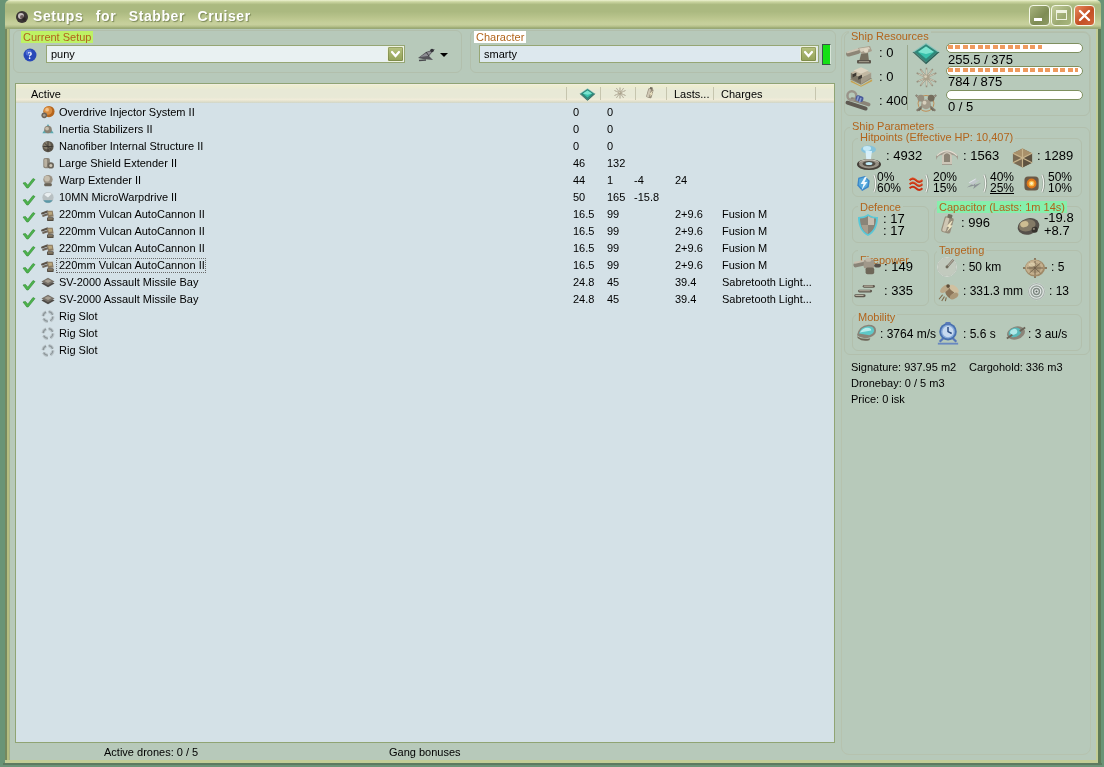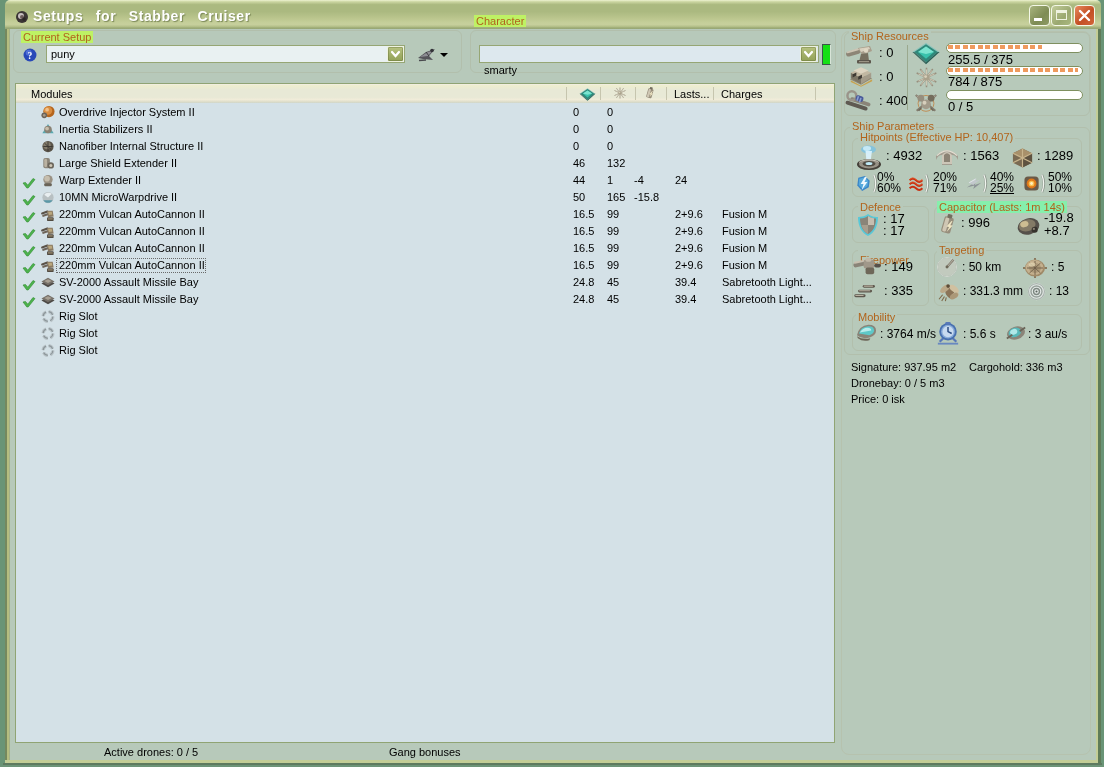--- a/index.html
+++ b/index.html
@@ -60,37 +60,37 @@
     </svg></div>
 <div style="position:absolute;left:417px;top:47px;width:20px;height:16px"><svg width="20" height="16" viewBox="0 0 20 16">
       <path d="M1 11 L9 5 L18 2 L12 9 L16 13 L6 12 Z" fill="#55555a"></path>
       <path d="M3 10 L10 5.5 L16 3.5 L11 9 Z" fill="#8e8e94"></path>
       <path d="M9 5 L12 9" stroke="#3a3a3e" stroke-width="1"></path>
       <circle cx="15" cy="3.5" r="1.8" fill="#333338"></circle>
       <path d="M2 13.5 L9 13" stroke="#4a4a4e" stroke-width="1.6"></path>
     </svg></div>
 <div style="position:absolute;left:440px;top:53px;width:0;height:0;border-left:4px solid transparent;border-right:4px solid transparent;border-top:4px solid #000;"></div>
 <div class="g" style="left:470px;top:30px;width:366px;height:43px"></div>
-<div class="cap" style="left:474px;top:15px;background:#bef264;padding:0 2px">Character</div>
+<div class="cap" style="left:474px;top:31px;background:#ffffff;padding:0 2px">Character</div>
 <div style="position:absolute;left:479px;top:45px;width:340px;height:18px;background:#dde8ee;border:1px solid #96a674;"></div>
-<div class="t" style="left:484px;top:48px;margin-top:16px;">smarty</div>
+<div class="t" style="left:484px;top:48px;">smarty</div>
 <div style="position:absolute;left:800px;top:46px;width:17px;height:16px;background:linear-gradient(180deg,#b8c382 0%,#a5b26c 45%,#93a258 100%);border:1px solid #eef2e0;border-radius:2px;box-shadow:inset 0 0 0 1px rgba(90,100,50,0.35);">
 <svg width="15" height="14" viewBox="0 0 15 14">
       <path d="M4 5 L7.5 9 L11 5" stroke="#fff" stroke-width="2.2" fill="none" stroke-linecap="round"></path>
     </svg></div>
 <div style="position:absolute;left:822px;top:44px;width:9px;height:21px;background:#15e015;border:1px solid #3c5549;border-right-color:#d8e4d8"></div>
 <div style="position:absolute;left:15px;top:83px;width:820px;height:660px;background:#d4e1e7;border:1px solid #90a474;"></div>
 <div style="position:absolute;left:16px;top:84px;width:818px;height:19px;background:linear-gradient(180deg,#f2eee8 0%,#eeeecf 8%,#e8e9d6 30%,#e8e9d6 70%,#f0ecd9 82%,#dcdbc7 95%,#ccd5cd 100%);"></div>
 <div style="position:absolute;left:566px;top:87px;width:1px;height:13px;background:#c6c5ae"></div>
 <div style="position:absolute;left:600px;top:87px;width:1px;height:13px;background:#c6c5ae"></div>
 <div style="position:absolute;left:635px;top:87px;width:1px;height:13px;background:#c6c5ae"></div>
 <div style="position:absolute;left:666px;top:87px;width:1px;height:13px;background:#c6c5ae"></div>
 <div style="position:absolute;left:713px;top:87px;width:1px;height:13px;background:#c6c5ae"></div>
 <div style="position:absolute;left:815px;top:87px;width:1px;height:13px;background:#c6c5ae"></div>
-<div class="t" style="left:31px;top:88px;">Modules</div>
+<div class="t" style="left:31px;top:88px;">Active</div>
 <div class="t" style="left:674px;top:88px;">Lasts...</div>
 <div class="t" style="left:721px;top:88px;">Charges</div>
 <div style="position:absolute;left:579px;top:87px;width:17px;height:13px"><svg width="17" height="13" viewBox="0 0 30 24">
       <path d="M15 0.5 L29.5 10.5 L15 23.5 L0.5 10.5 Z" fill="#8ec4bc"></path>
       <path d="M15 2 L27.5 10.5 L15 21.5 L2.5 10.5 Z" fill="#2f887a"></path>
       <path d="M15 4.5 L23.5 10.3 L15 17.5 L6.5 10.3 Z" fill="#39c2ac"></path>
       <path d="M15 4.5 L23.5 10.3 L15 12.5 L6.5 10.3 Z" fill="#7ce4d0"></path>
       <path d="M0.5 10.5 L15 23.5 L15 21.5 L2.5 10.5 Z" fill="#41695f"></path>
       <path d="M29.5 10.5 L15 23.5 L15 21.5 L27.5 10.5 Z" fill="#2a5e54"></path>
     </svg></div>
@@ -399,21 +399,21 @@
       <g fill="none" stroke="#e86030" stroke-width="1">
         <path d="M2 5 Q6 1 10 5 T18 5"></path>
         <path d="M2 10 Q6 6 10 10 T18 10"></path>
       </g>
     </svg></div>
 <div style="position:absolute;left:925px;top:173px;width:5px;height:21px"><svg width="5" height="21" viewBox="0 0 6 22">
       <path d="M1.2 0.5 Q5.8 11 1.2 21.5" stroke="#8f998f" stroke-width="3" fill="none"></path>
       <path d="M1 0.5 Q5.4 11 1 21.5" stroke="#f2f6f0" stroke-width="1.4" fill="none"></path>
     </svg></div>
 <div class="p" style="left:933px;top:171px;">20%</div>
-<div class="p" style="left:933px;top:182px;">71%</div>
+<div class="p" style="left:933px;top:182px;">15%</div>
 <div style="position:absolute;left:966px;top:174px;width:16px;height:19px"><svg width="16" height="19" viewBox="0 0 20 20">
       <path d="M1 15 L12 8 L11 12 L19 9 L9 17 L10.5 12.5 Z" fill="#8c9296"></path>
       <path d="M3 9 L13 3 L12 7 L18 5 L9 12 Z" fill="#c2c8cc"></path>
       <path d="M4 9 L12 4.5" stroke="#e8eef0" stroke-width="1"></path>
     </svg></div>
 <div style="position:absolute;left:983px;top:173px;width:5px;height:21px"><svg width="5" height="21" viewBox="0 0 6 22">
       <path d="M1.2 0.5 Q5.8 11 1.2 21.5" stroke="#8f998f" stroke-width="3" fill="none"></path>
       <path d="M1 0.5 Q5.4 11 1 21.5" stroke="#f2f6f0" stroke-width="1.4" fill="none"></path>
     </svg></div>
 <div class="p" style="left:990px;top:171px;">40%</div>

